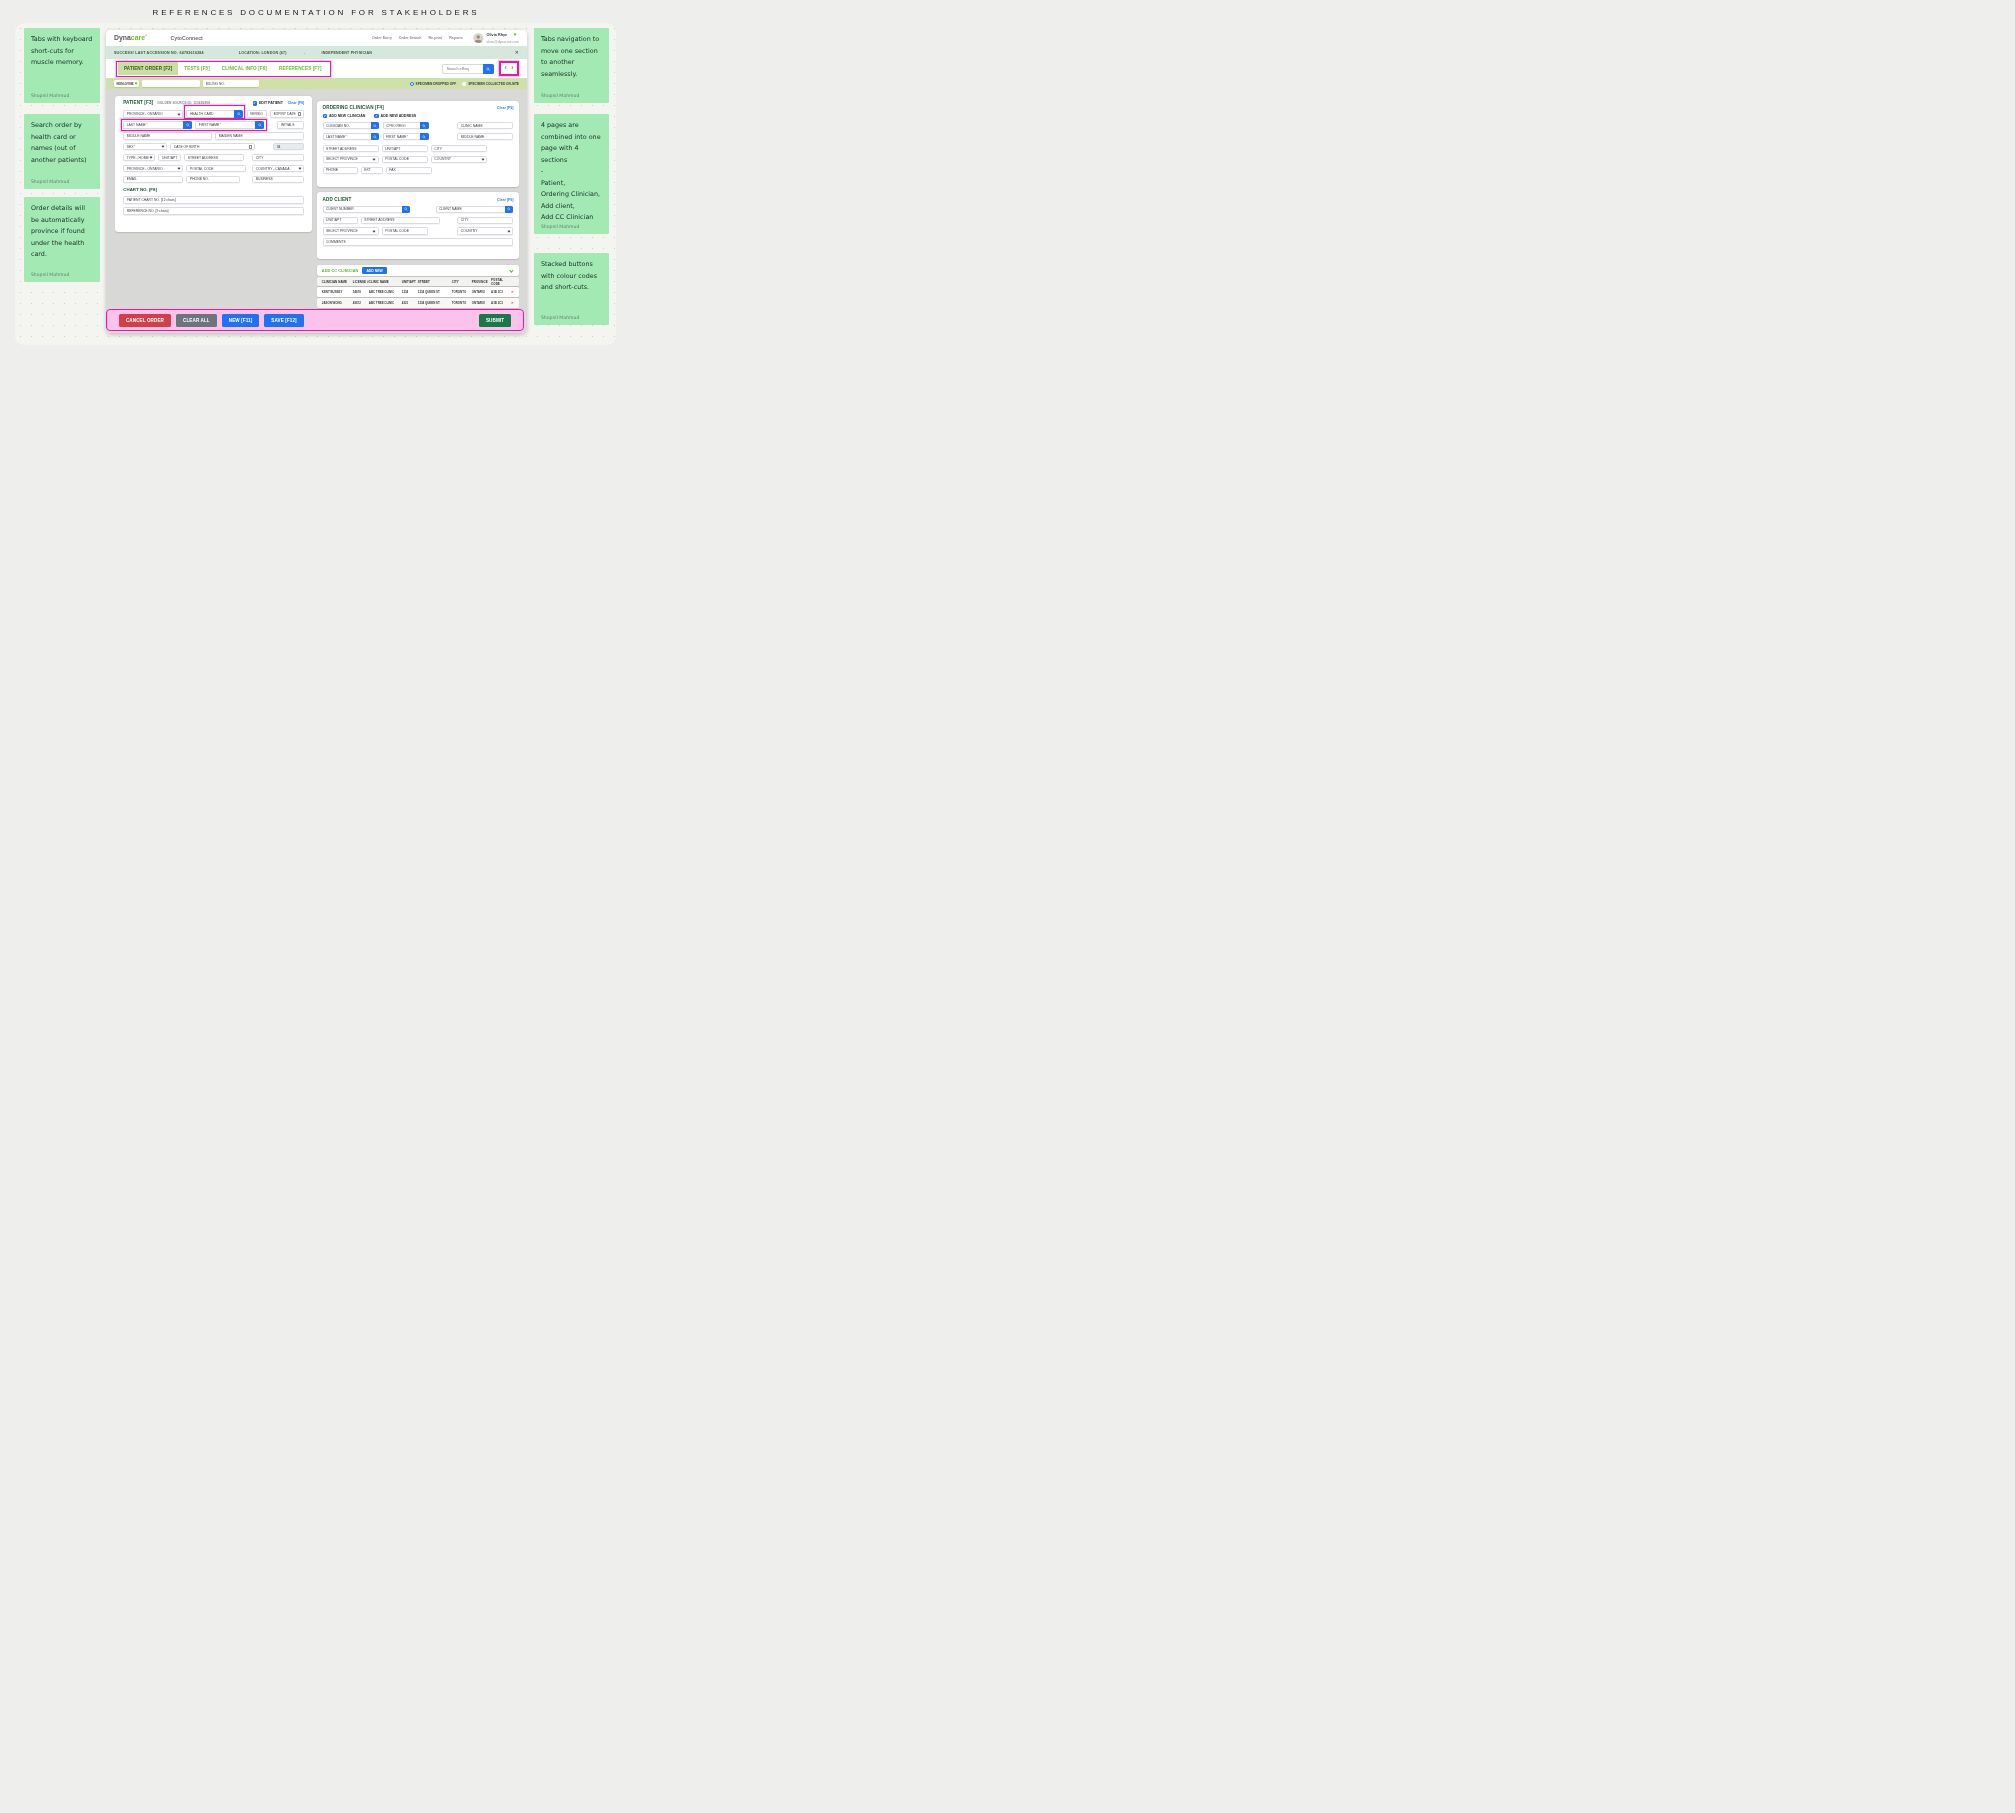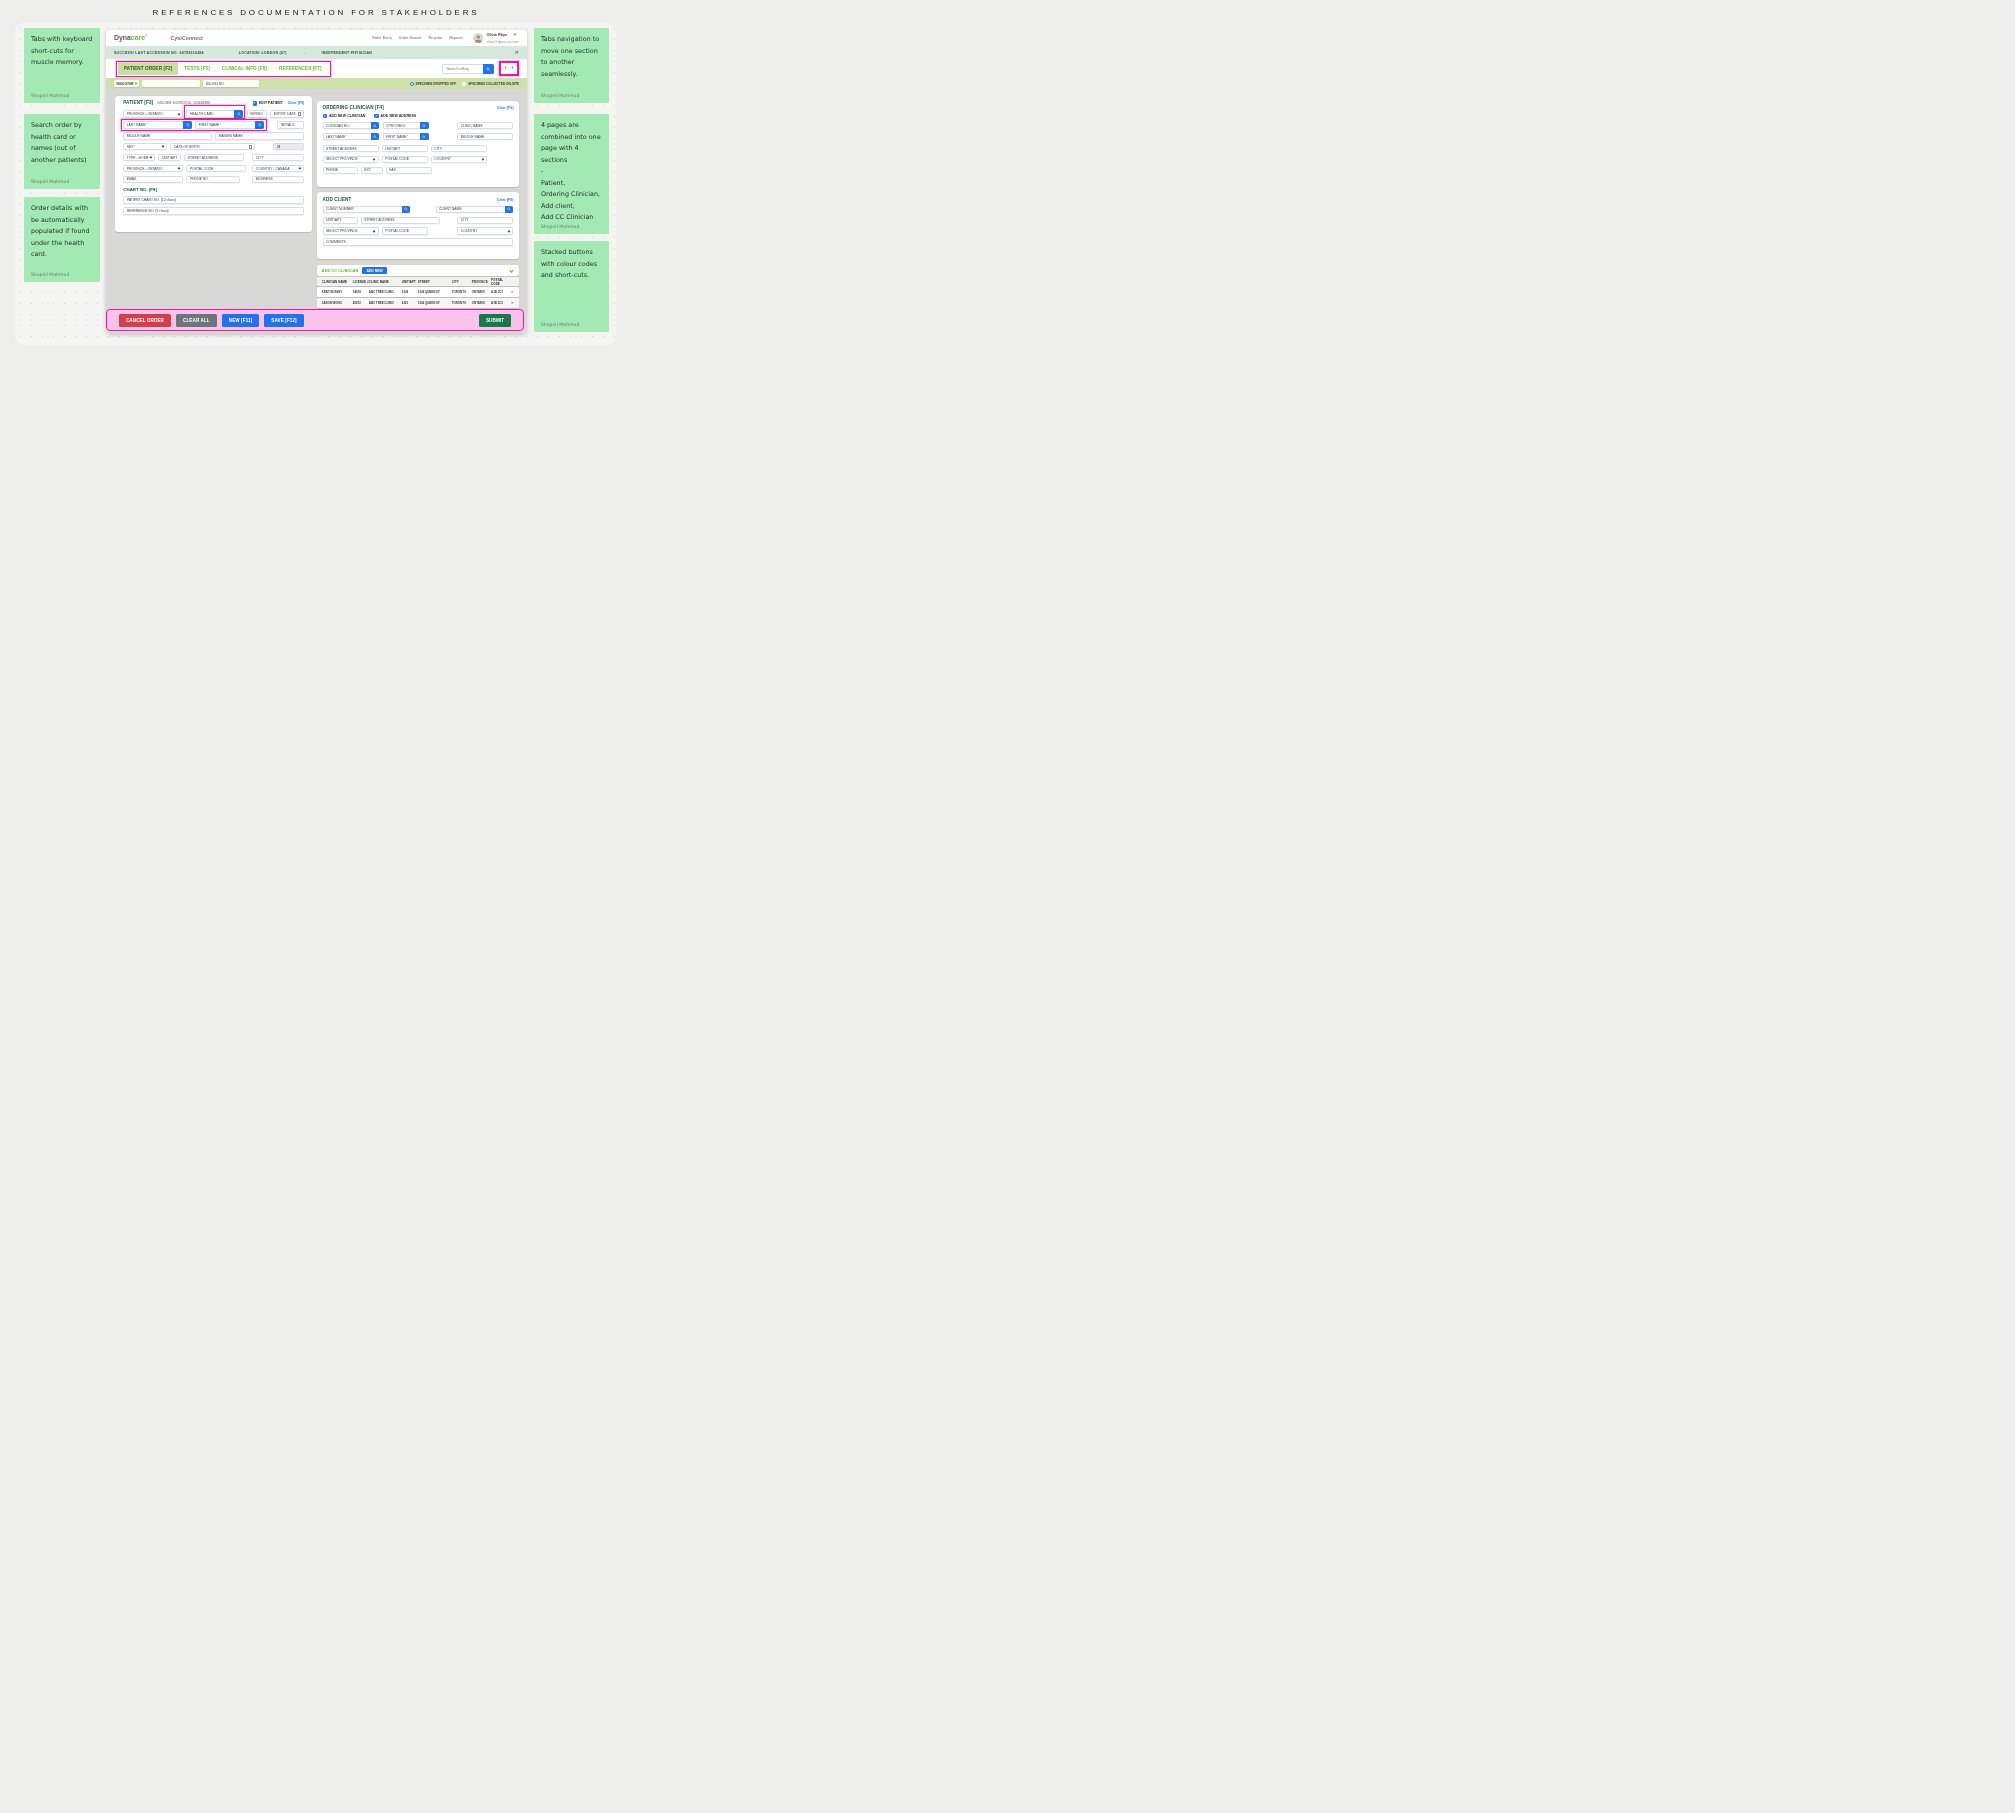--- a/index.html
+++ b/index.html
@@ -129,38 +129,38 @@
 
 <div class="note" style="left:24px;top:28px;width:76px;height:75px;">
   <div class="txt">Tabs with keyboard short-cuts for muscle memory.</div>
   <div class="author">Shopnil Mahmud</div>
 </div>
 <div class="note" style="left:24px;top:114px;width:76px;height:75px;">
   <div class="txt">Search order by health card or names (out of another patients)</div>
   <div class="author">Shopnil Mahmud</div>
 </div>
 <div class="note" style="left:24px;top:197px;width:76px;height:85px;">
-  <div class="txt">Order details with be automatically populated if found under the health card.</div>
+  <div class="txt">Order details will be automatically province if found under the health card.</div>
   <div class="author">Shopnil Mahmud</div>
 </div>
 
 <div class="note" style="left:534px;top:28px;width:75px;height:75px;">
   <div class="txt">Tabs navigation to move one section to another seamlessly.</div>
   <div class="author">Shopnil Mahmud</div>
 </div>
 <div class="note" style="left:534px;top:114px;width:75px;height:120px;">
   <div class="txt">4 pages are combined into one page with 4 sections
 -
 Patient,
 Ordering Clinician,
 Add client,
 Add CC Clinician</div>
   <div class="author">Shopnil Mahmud</div>
 </div>
-<div class="note" style="left:534px;top:241px;width:75px;height:91px;">
+<div class="note" style="left:534px;top:253px;width:75px;height:72px;">
   <div class="txt">Stacked buttons with colour codes and short-cuts.</div>
   <div class="author">Shopnil Mahmud</div>
 </div>
 
 <div class="app">
 
   <div class="apphdr">
     <div class="logo"><span>Dyna</span><span class="care">care</span><span class="reg">®</span></div>
     <div class="product">CytoConnect</div>
     <div class="nav">

